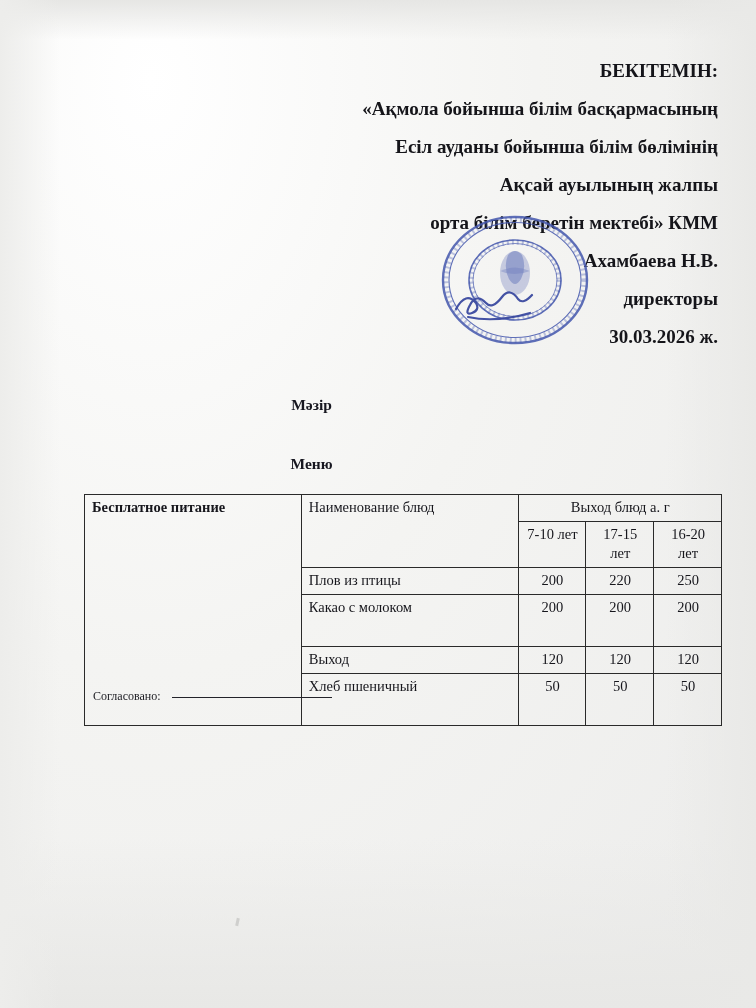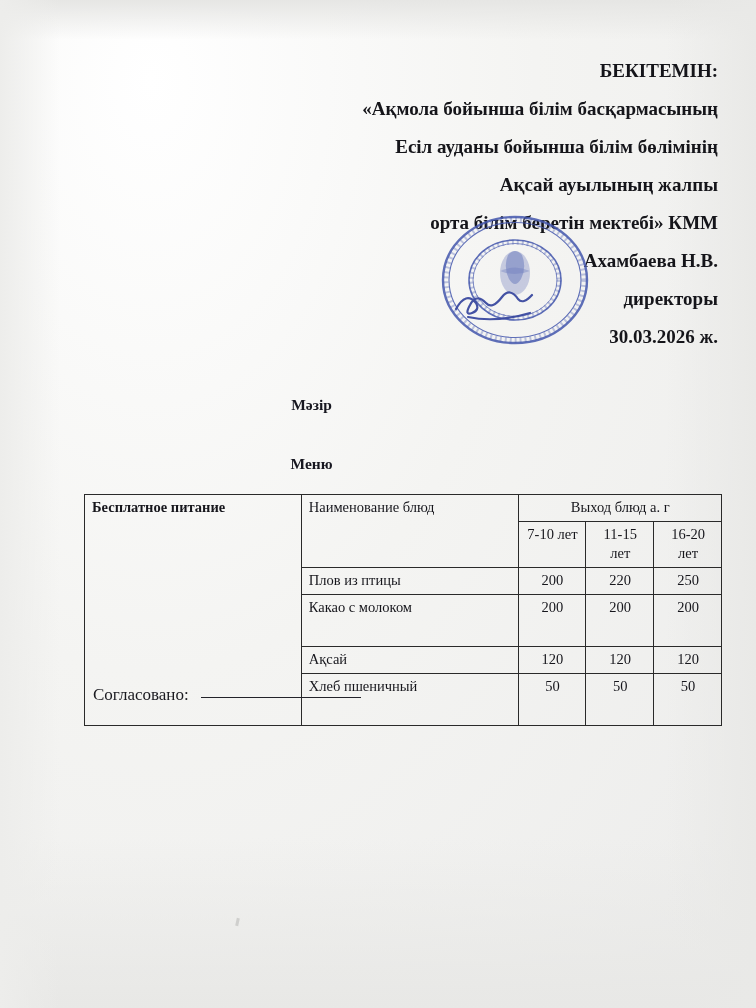--- a/index.html
+++ b/index.html
@@ -116,21 +116,21 @@
   .free-cell {
     font-weight: bold;
     border-bottom: 1px solid #2a2a2a;
   }
 
   
   .agreed {
     position: absolute;
     left: 93px;
     top: 684px;
-    font-size: 17px;
+    font-size: 12px;
     color: #1a1a20;
   }
   .agreed .rule {
     display: inline-block;
     width: 160px;
     border-bottom: 1.6px solid #23232a;
     margin-left: 8px;
     vertical-align: 2px;
     height: 13px;
   }
@@ -196,40 +196,40 @@
 
     <table class="menu-table">
       <tbody>
         <tr>
           <td class="col-free free-cell" rowspan="6">Бесплатное питание</td>
           <td class="col-name no-border-bottom" rowspan="2">Наименование блюд</td>
           <td class="col-age" colspan="3">Выход блюд а. г</td>
         </tr>
         <tr>
           <td class="col-age">7-10 лет</td>
-          <td class="col-age">11-15 лет</td>
+          <td class="col-age">17-15 лет</td>
           <td class="col-age">16-20 лет</td>
         </tr>
 
         <tr>
           <td class="col-name">Плов из птицы</td>
           <td class="col-age">200</td>
           <td class="col-age">220</td>
           <td class="col-age">250</td>
         </tr>
 
         <tr>
           <td class="col-name cell-pad">Какао с молоком</td>
           <td class="col-age">200</td>
           <td class="col-age">200</td>
           <td class="col-age">200</td>
         </tr>
 
         <tr>
-          <td class="col-name">Ақсай</td>
+          <td class="col-name">Выход</td>
           <td class="col-age">120</td>
           <td class="col-age">120</td>
           <td class="col-age">120</td>
         </tr>
 
         <tr>
           <td class="col-name cell-pad">Хлеб пшеничный</td>
           <td class="col-age">50</td>
           <td class="col-age">50</td>
           <td class="col-age">50</td>

